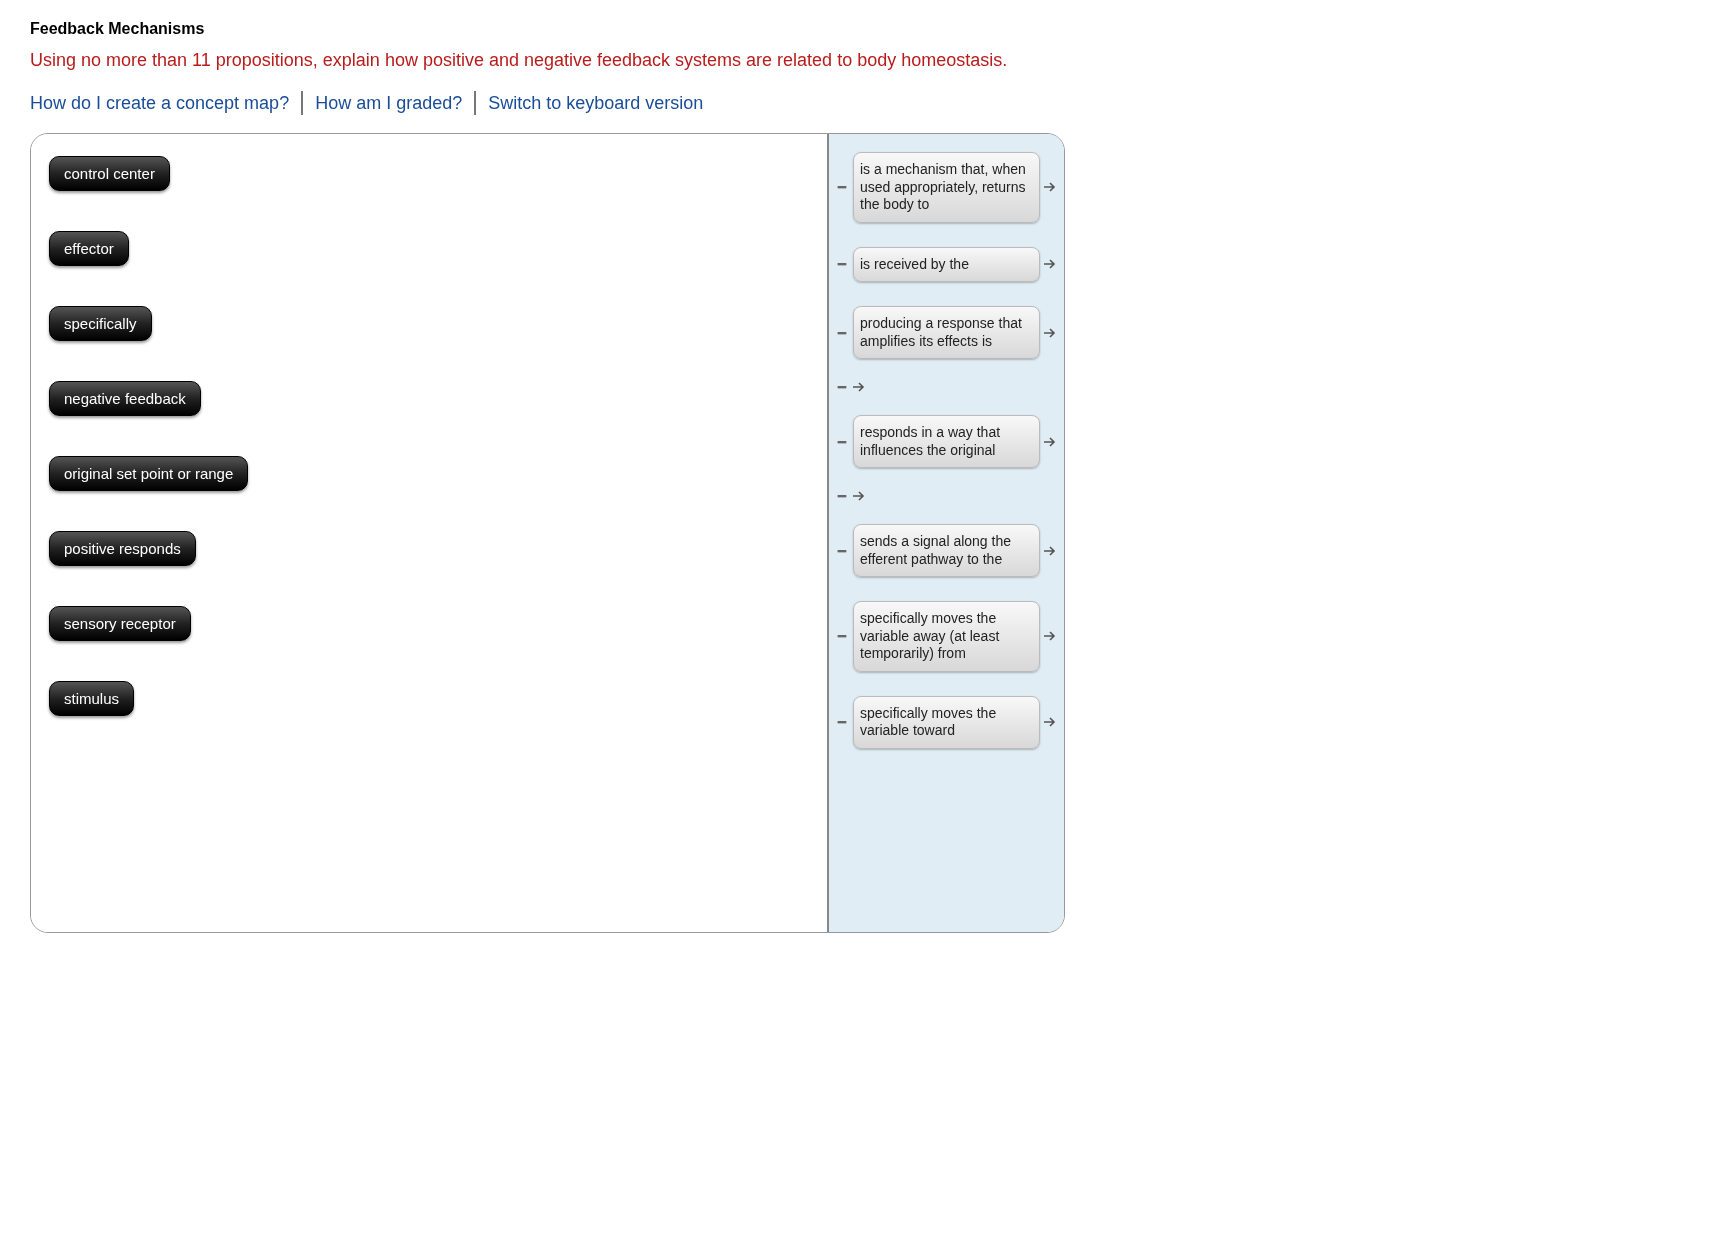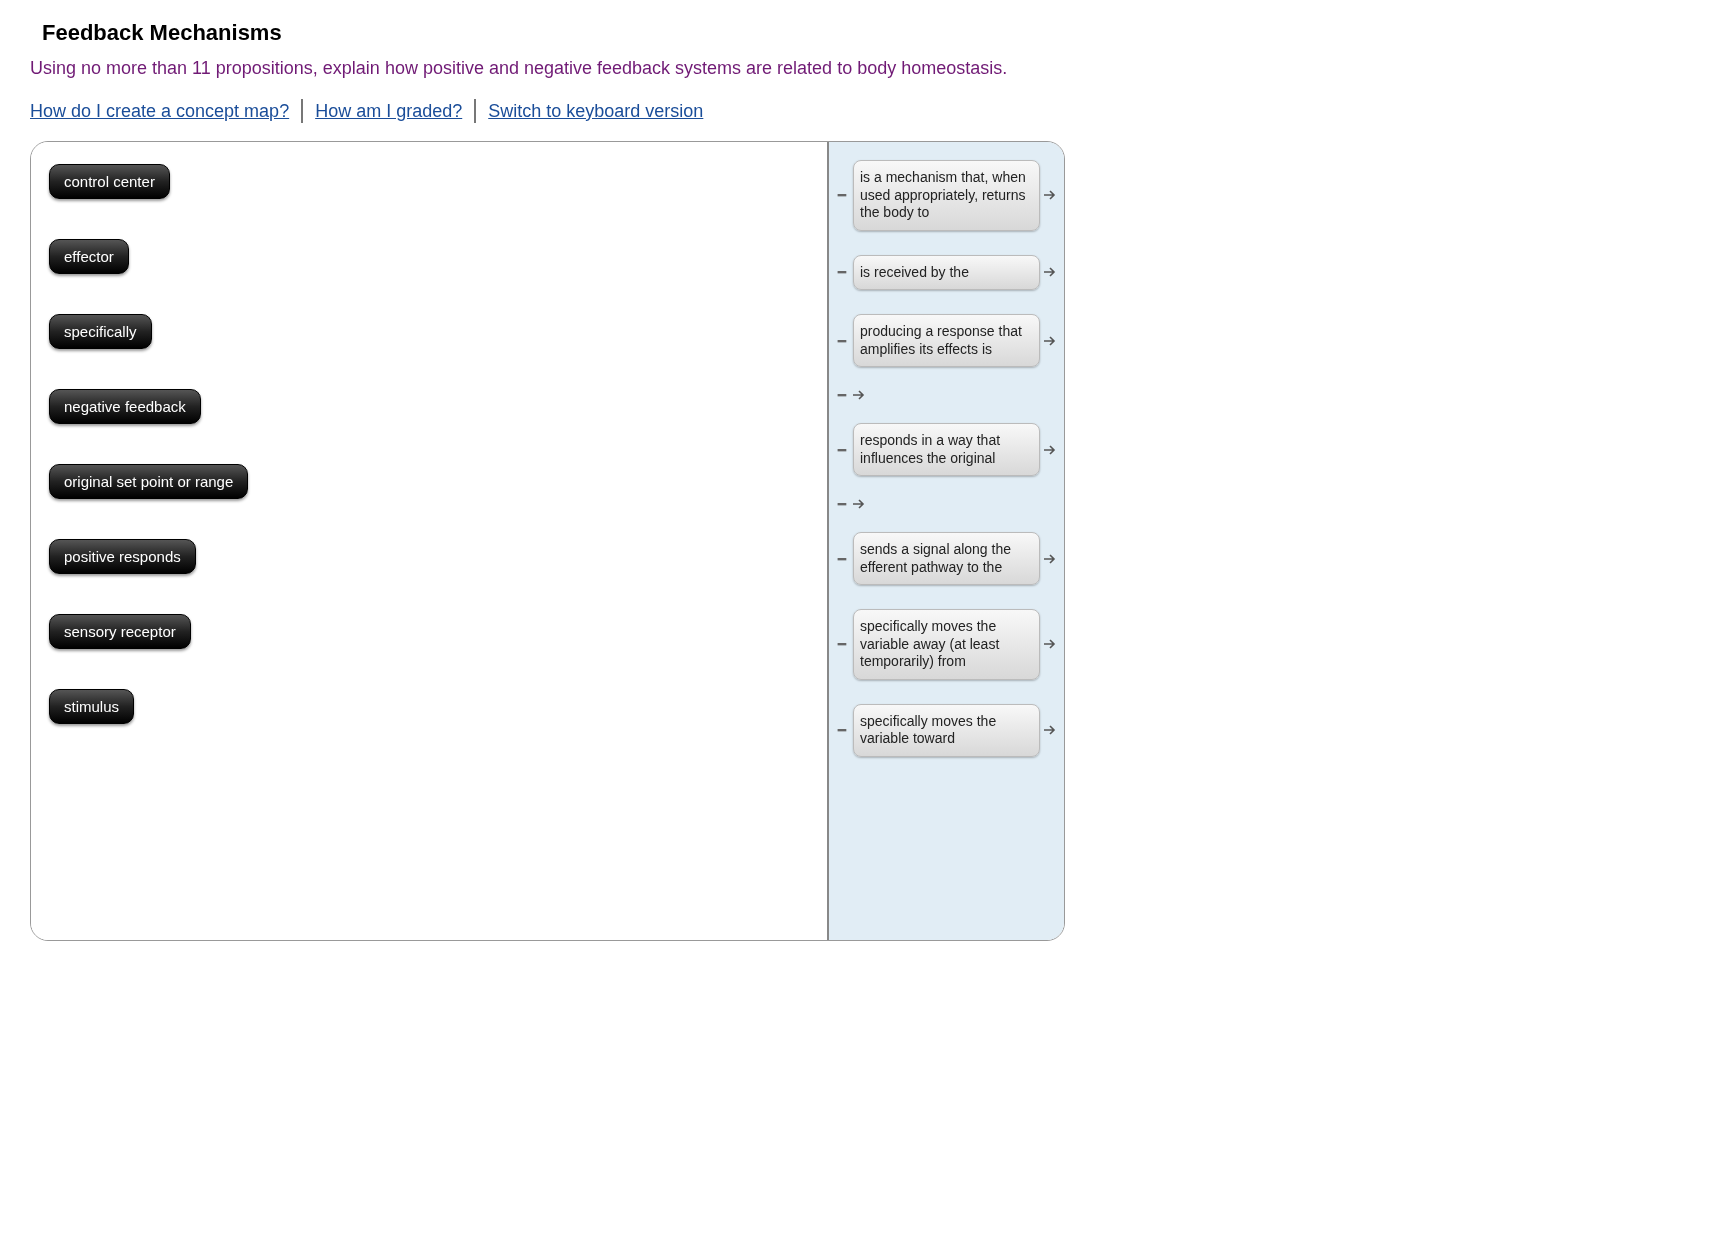--- a/index.html
+++ b/index.html
@@ -7,40 +7,38 @@
       margin: 0;
       padding: 0;
     }
     body {
       font-family: Verdana, Geneva, sans-serif;
       background: #fff;
       padding: 20px 30px;
       width: 1722px;
     }
     .title {
-      font-size: 22px;
+      font-size: 16px;
       font-weight: bold;
       color: #000;
       margin-bottom: 12px;
-      margin-left: 12px;
     }
     .subtitle {
       font-size: 18px;
-      color: #701a75;
+      color: #b91c1c;
       margin-bottom: 20px;
     }
     .links-row {
       display: flex;
       align-items: center;
       gap: 12px;
       margin-bottom: 18px;
     }
     .help-link {
       color: #1a4d99;
-      text-decoration: underline;
       font-size: 18px;
       cursor: pointer;
     }
     .link-separator {
       width: 2px;
       height: 24px;
       background: #777;
     }
     .workspace {
       width: 1035px;

